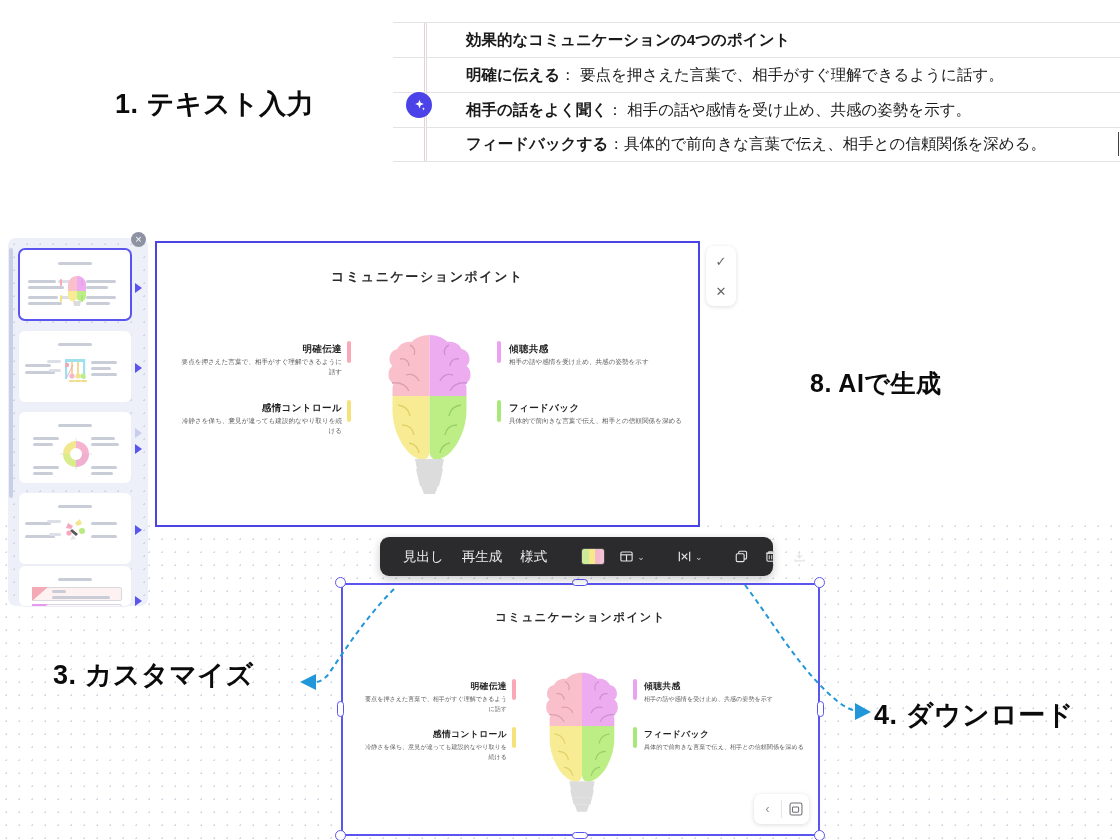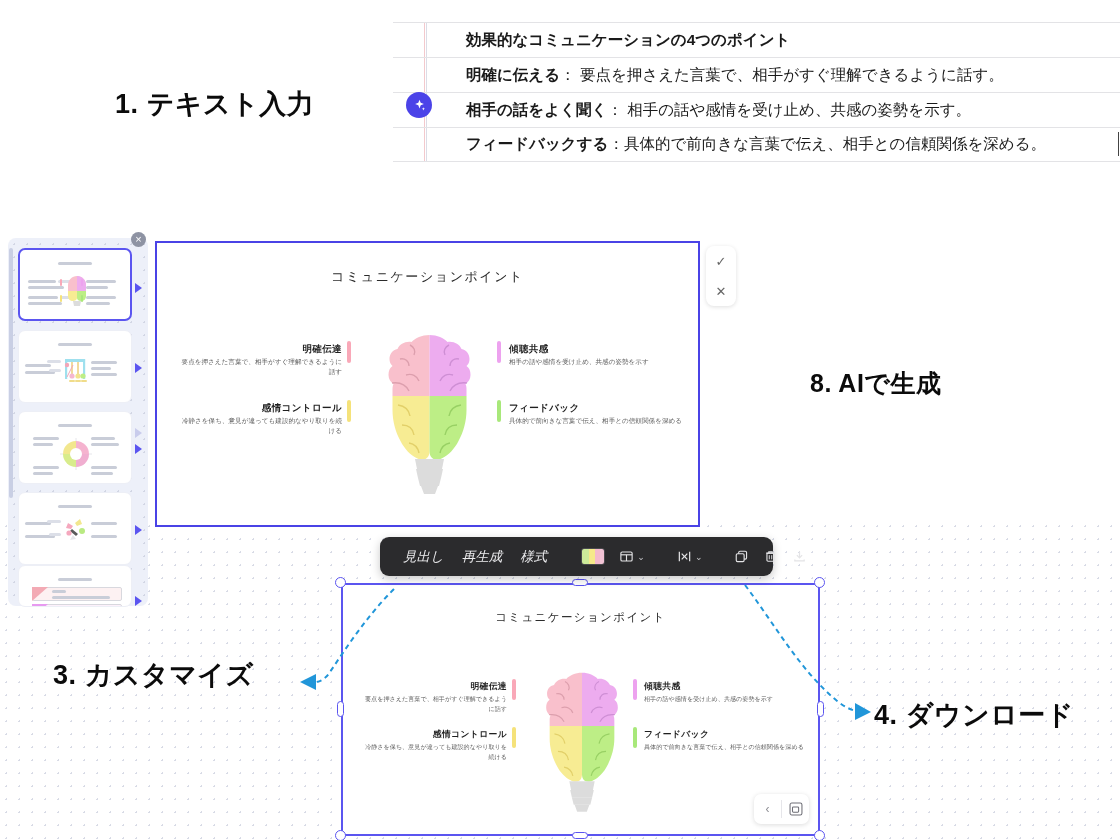--- a/index.html
+++ b/index.html
@@ -129,21 +129,21 @@
   }
   #confirm-panel .cp-btn {
     flex: 1; display: flex; align-items: center; justify-content: center;
     color: #666; font-size: 13px;
   }
 
   
   .slide-inner { position: absolute; inset: 0; }
   .s-title {
     position: absolute; left: 0; right: 0;
-    text-align: center; font-weight: 400; color: #2b2b2b;
+    text-align: center; font-weight: 700; color: #2b2b2b;
     letter-spacing: .12em;
   }
   .pt { position: absolute; }
   .pt .pt-h { font-weight: 700; color: #1f1f1f; letter-spacing: .04em; }
   .pt .pt-b { color: #5d5d5d; }
   .bar { position: absolute; border-radius: 2px; }
 
   
   .brain-wrap { position: absolute; }
 
@@ -151,21 +151,21 @@
   #toolbar {
     position: absolute; left: 380px; top: 537px;
     width: 393px; height: 39px;
     background: #2b2b2d; border-radius: 9px;
     display: flex; align-items: center;
     padding: 0 14px; gap: 0;
     color: #ececee; font-size: 13.5px;
     box-shadow: 0 3px 10px rgba(0,0,0,.22);
     z-index: 20;
   }
-  #toolbar .tb-text { padding: 0 9px; white-space: nowrap; cursor: default; font-style: italic; }
+  #toolbar .tb-text { padding: 0 9px; white-space: nowrap; cursor: default; }
   #toolbar .tb-sep { width: 1px; height: 16px; background: #56565a; margin: 0 9px; }
   #toolbar .tb-icon { display: flex; align-items: center; gap: 3px; padding: 0 7px; }
   #swatch {
     width: 24px; height: 17px; border-radius: 3px;
     background: linear-gradient(90deg,#cdeb9a 0 30%,#f6e98a 30% 58%,#f4b9cd 58% 80%,#f2c3d5 80% 100%);
     border: 1px solid #4a4a4d;
   }
   .chev { font-size: 9px; color: #c9c9cc; }
 
   

